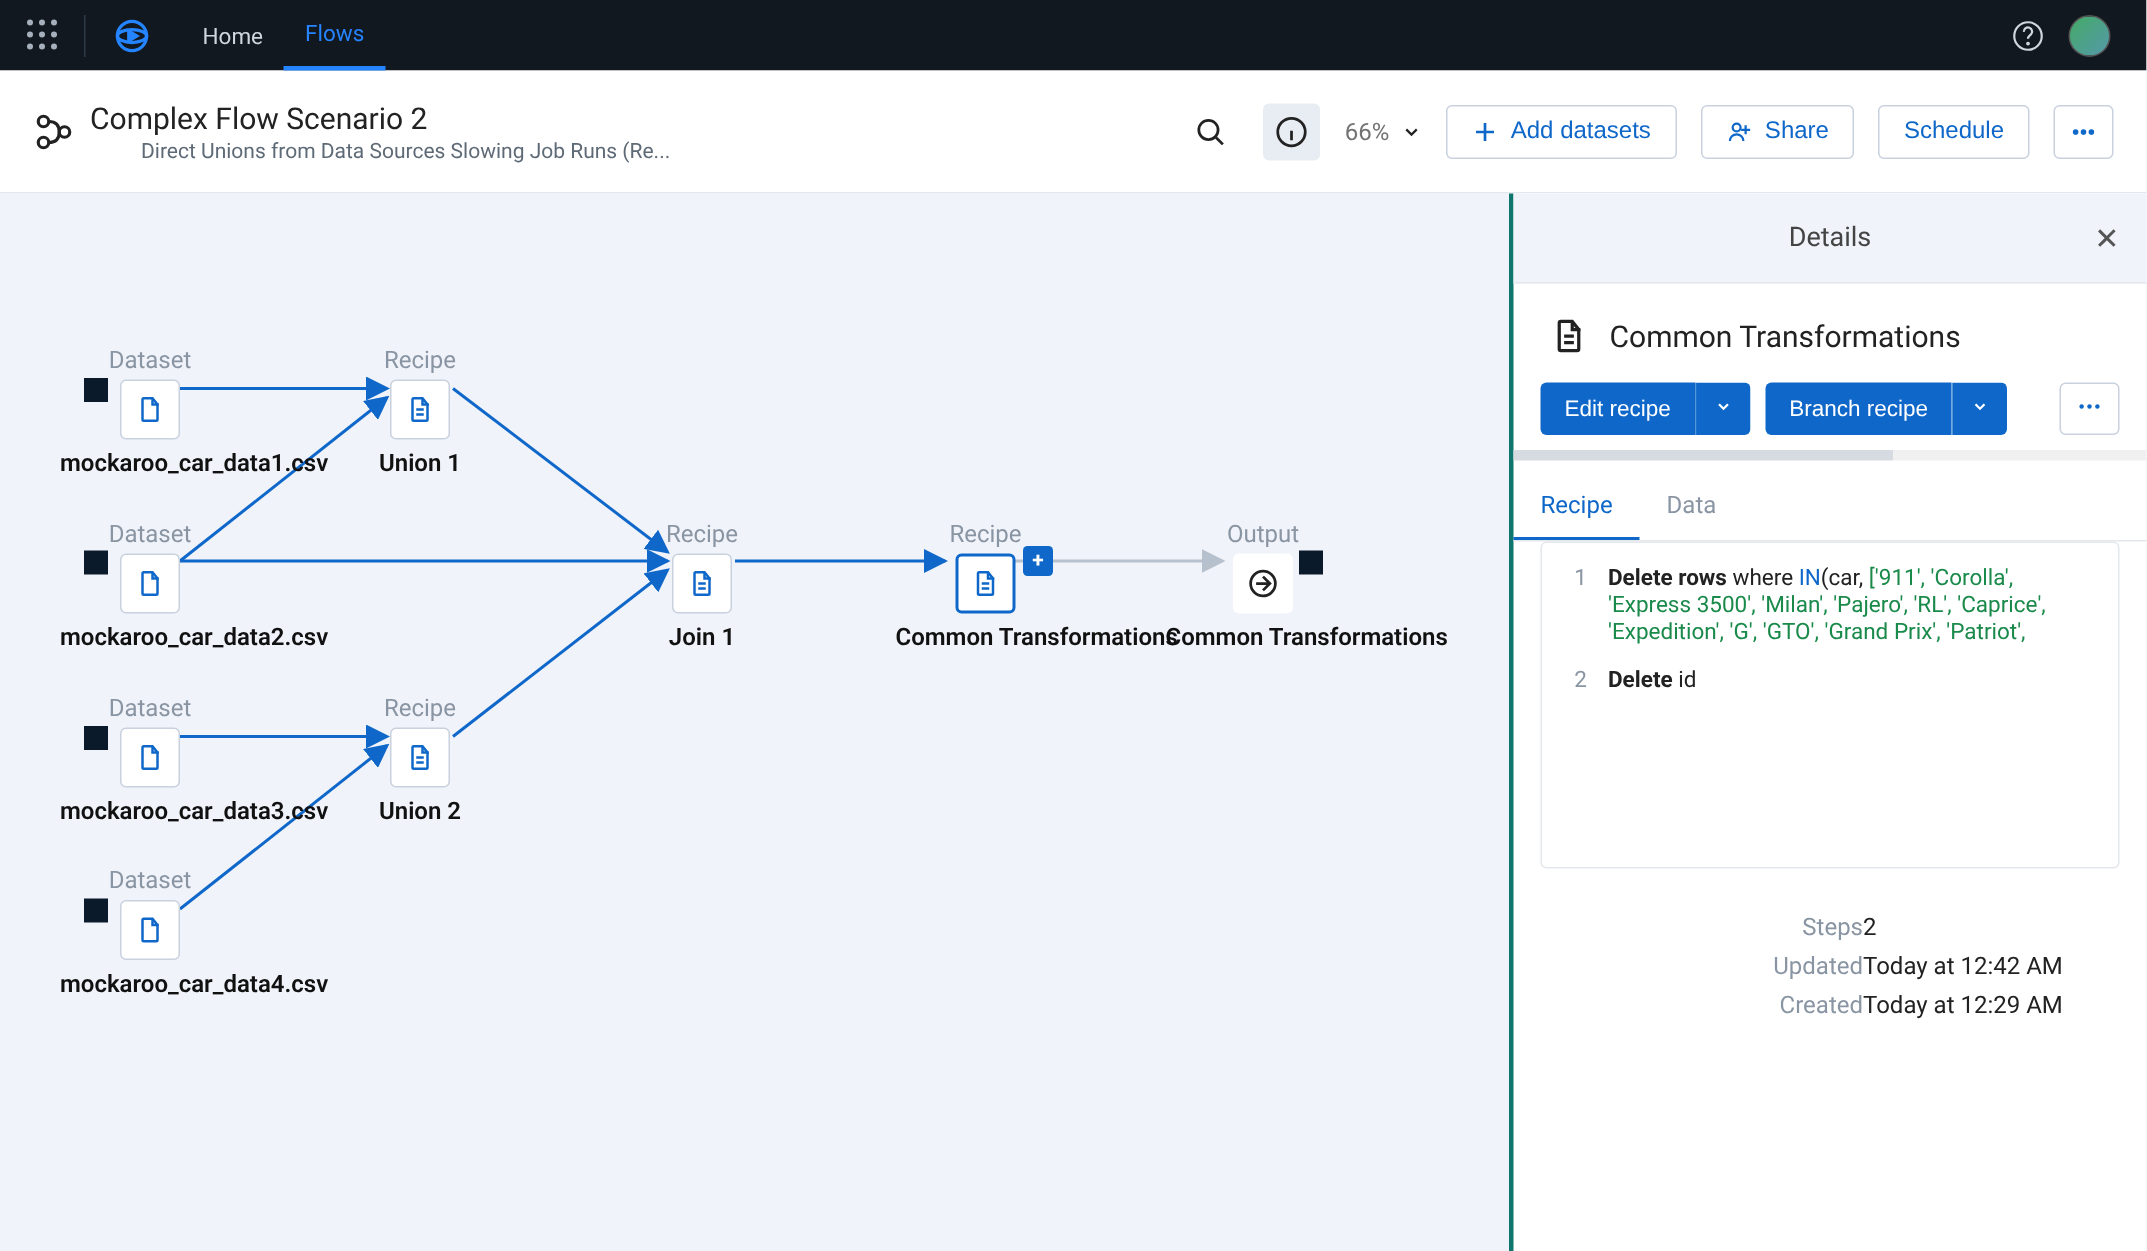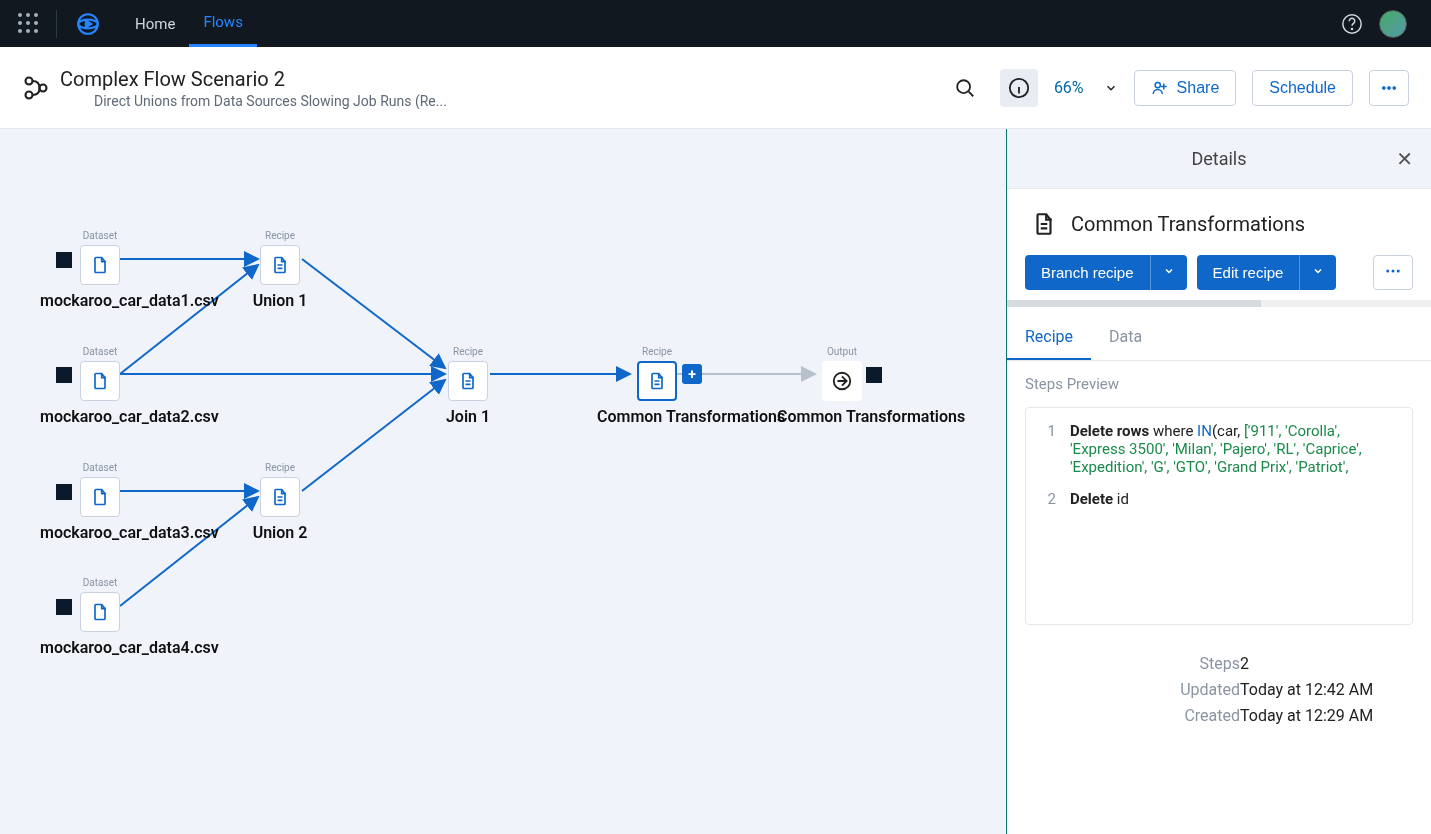--- a/index.html
+++ b/index.html
@@ -16,40 +16,40 @@
   .help-icon { width: 22px; height: 22px; color: #d0d6dd; cursor: pointer; }
   .avatar { width: 28px; height: 28px; border-radius: 50%; background: linear-gradient(135deg,#4a6,#59a); cursor: pointer; border: 1px solid #555; }
 
   .headerbar { background: #fff; height: 82px; border-bottom: 1px solid #e4e7ec; display: flex; align-items: center; padding: 0 22px; }
   .flow-icon { margin-right: 10px; display: flex; align-items: center; }
   .title-block h1 { font-size: 20px; font-weight: 400; color: #222; }
   .title-block p { font-size: 14px; color: #5f6a77; margin-top: 2px; max-width: 360px; white-space: nowrap; overflow: hidden; text-overflow: ellipsis; margin-left: 34px; }
   .headerbar-right { margin-left: auto; display: flex; align-items: center; gap: 16px; }
   .icon-btn { width: 38px; height: 38px; border: none; background: transparent; display: flex; align-items: center; justify-content: center; cursor: pointer; border-radius: 4px; color: #222; }
   .icon-btn.grey { background: #e8ecf3; }
-  .zoom-level { font-size: 16px; color: #0369a1; display: flex; align-items: center; gap: 20px; cursor: pointer; }
+  .zoom-level { font-size: 16px; color: #737373; display: flex; align-items: center; gap: 8px; cursor: pointer; }
   .btn { border: 1px solid #c8d1dd; background: #fff; color: #0f68c9; font-size: 16px; padding: 8px 16px; border-radius: 4px; cursor: pointer; display: flex; align-items: center; gap: 8px; }
   .btn svg { stroke: #0f68c9; }
   .btn.iconly { padding: 8px 10px; }
 
   .workspace { display: flex; height: calc(834px - 47px - 82px); }
   .canvas { flex: 1; position: relative; background: #f0f3fa; overflow: hidden; }
 
   .node { position: absolute; text-align: center; font-size: 11px; }
-  .node-tag { color: #8a95a3; font-size: 10px; margin-bottom: 4px; }
+  .node-tag { color: #8a95a3; font-size: 16px; margin-bottom: 4px; }
   .node-box { width: 40px; height: 40px; background: #fff; border: 1px solid #c8d1dd; border-radius: 4px; display: flex; align-items: center; justify-content: center; margin: 0 auto 6px; cursor: pointer; }
   .node-box.selected { border: 2px solid #0f68c9; }
   .node-label { color: #111; font-size: 16px; font-weight: 600; white-space: nowrap; }
   .ds-square { width: 16px; height: 16px; background: #0a1a2a; position: absolute; }
 
   .plus-badge { width: 20px; height: 20px; background: #0f68c9; color: #fff; border-radius: 3px; display: flex; align-items: center; justify-content: center; position: absolute; cursor: pointer; font-weight: bold; font-size: 14px; }
 
   svg.edges { position: absolute; top: 0; left: 0; pointer-events: none; }
 
-  .details { width: 425px; background: #fff; border-left: 1px solid #0f766e; display: flex; flex-direction: column; }
+  .details { width: 425px; background: #fff; border-left: 3px solid #0f766e; display: flex; flex-direction: column; }
   .details-head { display: flex; align-items: center; justify-content: center; height: 60px; position: relative; border-bottom: 1px solid #e4e7ec; background: #f0f3fa; }
   .details-head h2 { font-size: 18px; font-weight: 400; color: #444; }
   .close-x { position: absolute; right: 18px; cursor: pointer; font-size: 20px; color: #555; }
   .details-title { display: flex; align-items: center; gap: 14px; padding: 22px 24px 18px; }
   .details-title h3 { font-size: 20px; font-weight: 400; }
   .details-actions { display: flex; gap: 10px; padding: 0 18px 10px; }
   .split-btn { display: flex; }
   .split-btn .main { background: #0f68c9; color: #fff; border: none; padding: 8px 16px; font-size: 15px; border-radius: 4px 0 0 4px; cursor: pointer; }
   .split-btn .caret { background: #0f68c9; color: #fff; border: none; border-left: 1px solid rgba(255,255,255,0.3); padding: 8px 12px; border-radius: 0 4px 4px 0; cursor: pointer; }
   .more-btn { border: 1px solid #c8d1dd; background: #fff; padding: 6px 10px; border-radius: 4px; cursor: pointer; margin-left: auto; }
@@ -131,20 +131,26 @@
           <path d="M11 12h1v5h1"></path>
         </svg>
     </button>
     <div class="zoom-level">
       <span>66%</span>
       <svg width="14" height="14" viewBox="0 0 24 24" fill="none" stroke="#222" stroke-width="2.5">
           <path d="M6 9l6 6 6-6"></path>
         </svg>
     </div>
     <button class="btn">
+      <svg width="18" height="18" viewBox="0 0 24 24" fill="none" stroke-width="2.4">
+          <path d="M12 4v16M4 12h16"></path>
+        </svg>
+      <span>Add datasets</span>
+    </button>
+    <button class="btn">
       <svg width="18" height="18" viewBox="0 0 24 24" fill="none" stroke-width="2">
           <circle cx="9" cy="8" r="3.5"></circle>
           <path d="M3 20c0-3.3 2.7-6 6-6s6 2.7 6 6"></path>
           <path d="M17 6v8M13 10h8"></path>
         </svg>
       <span>Share</span>
     </button>
     <button class="btn">
       <span>Schedule</span>
     </button>
@@ -298,43 +304,42 @@
     <div class="details-title">
       <svg width="26" height="26" viewBox="0 0 24 24" fill="none" stroke="#222" stroke-width="2">
           <path d="M14 3H7a1 1 0 00-1 1v16a1 1 0 001 1h10a1 1 0 001-1V8z"></path>
           <path d="M14 3v5h5"></path>
           <path d="M9 12h6M9 16h6"></path>
         </svg>
       <h3>Common Transformations</h3>
     </div>
     <div class="details-actions">
       <div class="split-btn">
-        <button class="main">Branch recipe</button>
+        <button class="main">Edit recipe</button>
         <button class="caret"><svg width="12" height="12" viewBox="0 0 24 24" fill="none" stroke="#fff" stroke-width="3">
               <path d="M6 9l6 6 6-6"></path>
             </svg></button>
       </div>
       <div class="split-btn">
-        <button class="main">Edit recipe</button>
+        <button class="main">Branch recipe</button>
         <button class="caret"><svg width="12" height="12" viewBox="0 0 24 24" fill="none" stroke="#fff" stroke-width="3">
               <path d="M6 9l6 6 6-6"></path>
             </svg></button>
       </div>
       <button class="more-btn"><svg width="18" height="18" viewBox="0 0 24 24" fill="#0f68c9">
             <circle cx="5" cy="12" r="2"></circle>
             <circle cx="12" cy="12" r="2"></circle>
             <circle cx="19" cy="12" r="2"></circle>
           </svg></button>
     </div>
     <div class="scroll-hint"></div>
     <div class="tabs">
       <div class="tab active">Recipe</div>
       <div class="tab">Data</div>
     </div>
-    <div class="steps-preview">Steps Preview</div>
     <div class="steps-box">
       <div class="step-row">
         <div class="step-num">1</div>
         <div class="step-body" style="max-height:88px;overflow:hidden">
           <span class="kw">Delete rows</span><span> where </span><span class="func">IN</span><span>(car, </span><span class="lit">['911', 'Corolla', 'Express 3500', 'Milan', 'Pajero', 'RL', 'Caprice', 'Expedition', 'G', 'GTO', 'Grand Prix', 'Patriot',</span>
         </div>
       </div>
       <div class="step-row">
         <div class="step-num">2</div>
         <div class="step-body">

